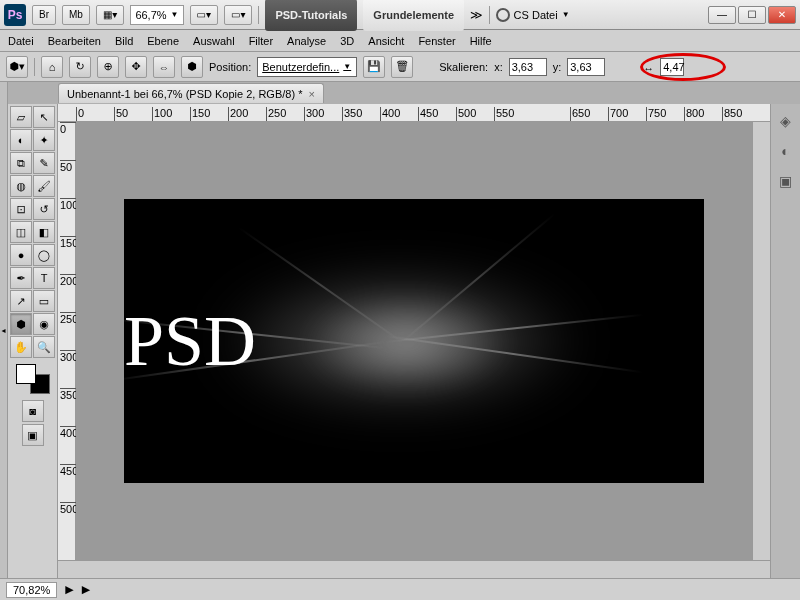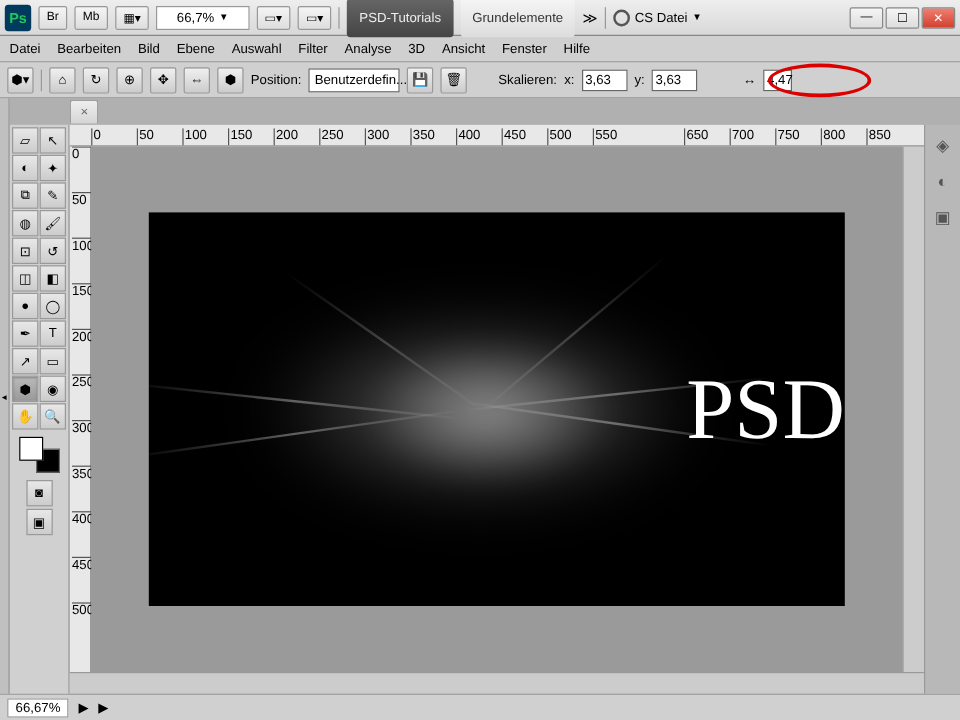--- a/index.html
+++ b/index.html
@@ -1,22 +1,22 @@
 <!DOCTYPE html>
 <html><head>
 <meta charset="utf-8">
 <style>
 *{box-sizing:border-box;margin:0;padding:0;font-family:Tahoma,Arial,sans-serif;font-size:11px;}
 body{width:800px;height:600px;background:#b8b8b8;overflow:hidden;}
 .titlebar{height:30px;background:linear-gradient(#eee,#d8d8d8);display:flex;align-items:center;padding:0 4px;gap:6px;border-bottom:1px solid #888;}
-.ps-logo{width:22px;height:22px;background:#003a5d;color:#22c55e;display:flex;align-items:center;justify-content:center;font-weight:bold;border-radius:3px;font-size:12px;}
+.ps-logo{width:22px;height:22px;background:#003a5d;color:#f0abfc;display:flex;align-items:center;justify-content:center;font-weight:bold;border-radius:3px;font-size:12px;}
 .tb-btn{height:20px;padding:0 6px;background:linear-gradient(#f5f5f5,#ddd);border:1px solid #999;border-radius:2px;display:flex;align-items:center;justify-content:center;font-size:10px;}
 .tb-sep{width:1px;height:18px;background:#999;}
-.zoom-dd{height:20px;padding:0 16px;background:#fff;border:1px solid #999;display:flex;align-items:center;gap:4px;}
-.tab-pill{padding:10px 10px;background:linear-gradient(#666,#444);color:#eee;border-radius:3px;font-weight:normal;}
+.zoom-dd{height:20px;padding:0 4px;background:#fff;border:1px solid #999;display:flex;align-items:center;gap:4px;}
+.tab-pill{padding:10px 10px;background:linear-gradient(#666,#444);color:#eee;border-radius:3px;font-weight:bold;}
 .tab-pill.light{background:linear-gradient(#f5f5f5,#ddd);color:#333;}
 .chev{font-size:12px;}
 .cslive{display:flex;align-items:center;gap:4px;}
 .circle{width:14px;height:14px;border:2px solid #555;border-radius:50%;}
 .winbtns{display:flex;gap:2px;margin-left:auto;}
 .winbtn{width:28px;height:18px;background:linear-gradient(#f5f5f5,#ddd);border:1px solid #888;border-radius:2px;display:flex;align-items:center;justify-content:center;font-size:10px;}
 .winbtn.close{background:linear-gradient(#f08070,#d04030);color:#fff;}
 .menubar{height:22px;display:flex;align-items:center;padding:0 8px;gap:14px;background:#d0d0d0;border-bottom:1px solid #999;}
 .menubar span{cursor:default;}
 .optbar{height:30px;display:flex;align-items:center;padding:0 6px;gap:6px;background:#d0d0d0;border-bottom:1px solid #999;}
@@ -35,21 +35,21 @@
 .swatch{margin-top:6px;position:relative;width:34px;height:30px;}
 .sw-fg{position:absolute;width:20px;height:20px;background:#fff;border:1px solid #000;top:0;left:0;}
 .sw-bg{position:absolute;width:20px;height:20px;background:#000;border:1px solid #666;bottom:0;right:0;}
 .workspace{flex:1;display:flex;flex-direction:column;background:#9a9a9a;}
 .ruler-h{height:18px;background:#e8e8e8;border-bottom:1px solid #999;display:flex;overflow:hidden;font-size:8px;position:relative;}
 .ruler-h div{position:absolute;top:3px;border-left:1px solid #555;height:15px;padding-left:1px;}
 .ws-row{flex:1;display:flex;overflow:hidden;}
 .ruler-v{width:18px;background:#e8e8e8;border-right:1px solid #999;position:relative;font-size:8px;}
 .ruler-v div{position:absolute;left:2px;border-top:1px solid #555;width:16px;writing-mode:horizontal-tb;}
 .canvas-wrap{flex:1;display:flex;align-items:center;justify-content:center;background:#9a9a9a;position:relative;}
-.canvas{width:580px;height:328px;background:#000;position:relative;overflow:hidden;display:flex;align-items:center;justify-content:flex-end;}
+.canvas{width:580px;height:284px;background:#000;position:relative;overflow:hidden;display:flex;align-items:center;justify-content:flex-start;}
 .psd-text{font-family:Georgia,serif;font-size:72px;color:#fff;z-index:2;position:relative;}
 .glow{position:absolute;inset:0;}
 .gl{position:absolute;background:radial-gradient(ellipse,rgba(255,255,255,.4),transparent 60%);}
 .ray{position:absolute;background:linear-gradient(to right,transparent,rgba(255,255,255,.35),transparent);height:2px;transform-origin:left center;}
 .scroll-v{width:18px;background:#ccc;border-left:1px solid #999;}
 .scroll-h{height:18px;background:#ccc;border-top:1px solid #999;}
 .rpanel{width:30px;background:#b8b8b8;border-left:1px solid #999;display:flex;flex-direction:column;align-items:center;padding-top:6px;gap:8px;}
 .rp-ico{width:22px;height:22px;display:flex;align-items:center;justify-content:center;font-size:14px;color:#555;}
 .status{height:22px;background:#d0d0d0;border-top:1px solid #999;display:flex;align-items:center;padding:0 6px;gap:8px;}
 .status-box{background:#fff;border:1px solid #999;padding:1px 6px;}
@@ -104,41 +104,42 @@
 <div class="optbar" style="position:relative;">
   <div class="opt-ico">⬢▾</div>
   <div class="tb-sep"></div>
   <div class="opt-ico">⌂</div>
   <div class="opt-ico">↻</div>
   <div class="opt-ico">⊕</div>
   <div class="opt-ico">✥</div>
   <div class="opt-ico">⇔</div>
   <div class="opt-ico">⬢</div>
   <span>Position:</span>
-  <div class="opt-dd" style="width:76px;">
+  <div class="opt-dd" style="width:100px;text-decoration:underline;">
       <span>Benutzerdefin...</span>
       <span class="tridown">▼</span>
     </div>
   <div class="opt-ico">💾</div>
   <div class="opt-ico">🗑</div>
   <div style="width:14px;"></div>
   <span>Skalieren:</span>
   <span>x:</span>
   <div class="opt-input">3,63</div>
   <span>y:</span>
   <div class="opt-input">3,63</div>
   <div style="width:26px;"></div>
   <span style="font-size:11px;">↔</span>
   <div class="opt-input" style="width:24px;">4,47</div>
   <div class="red-ring" style="left:640px;top:1px;"></div>
 </div>
 
 <div class="doc-tab-row">
   <div class="collapse" style="position:absolute;left:0;top:82px;height:496px;">◂</div>
   <div class="doc-tab">
+    <span>Unbenannt-1 bei 66,7% (PSD Kopie 2, RGB/8) *</span>
     <span class="x">×</span>
   </div>
 </div>
 
 <div class="main">
   <div style="width:8px;"></div>
   <div class="tools">
     <div class="tgrid">
       <div class="tool">▱</div>
         <div class="tool">↖</div>
@@ -227,16 +228,16 @@
   </div>
 
   <div class="rpanel">
     <div class="rp-ico">◈</div>
     <div class="rp-ico">◐</div>
     <div class="rp-ico">▣</div>
   </div>
 </div>
 
 <div class="status">
-  <div class="status-box">66,67%</div>
+  <div class="status-box">70,82%</div>
   <span>▶</span>
   <span>▶</span>
 </div>
 
 </body></html>

